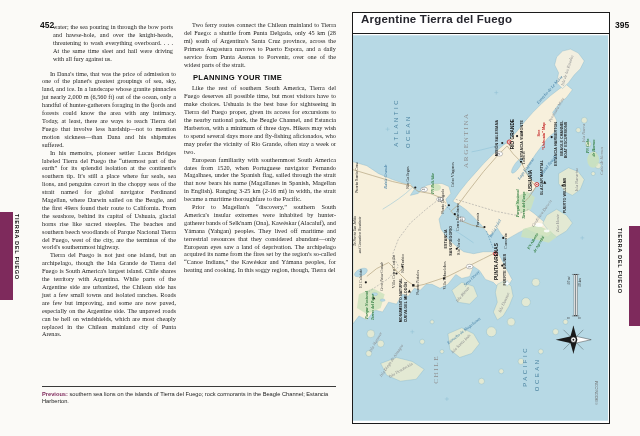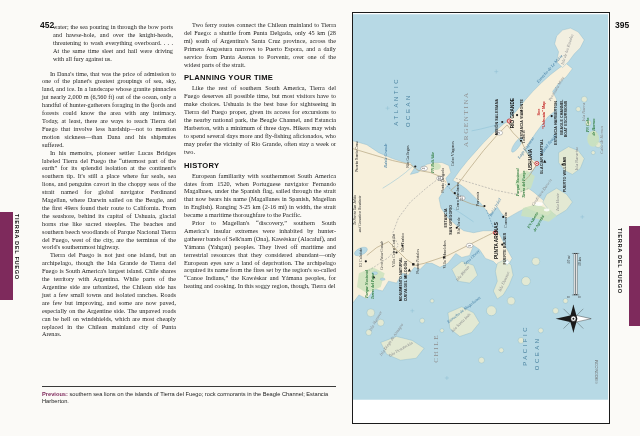--- a/index.html
+++ b/index.html
@@ -9,21 +9,21 @@
   *{margin:0;padding:0;box-sizing:border-box}
   html,body{width:640px;height:436px;overflow:hidden}
   body{position:relative;background:#fbfaf7;font-family:"Liberation Serif",serif;color:#1c1c1c}
   .pagenum{position:absolute;font:bold 8.5px "Liberation Sans",sans-serif;color:#111}
   
   .col{position:absolute;top:21px;text-align:justify;font-size:6.25px;line-height:7.9px}
   #col1{left:42px;width:134px}
   #col2{left:184px;width:152px}
   .quote{margin:2px 3px 7px 11px;text-align:justify}
   .para{text-indent:8px;margin:0}
-  .shead{font:bold 7.6px "Liberation Sans",sans-serif;letter-spacing:.3px;color:#111;margin:5px 0 2px}
+  .shead{font:bold 7.6px "Liberation Sans",sans-serif;letter-spacing:.3px;color:#111;margin:5px 9px 2px}
   .rule{position:absolute;left:42px;top:386px;width:294px;height:1px;background:#3a3a3a}
   .caption{position:absolute;left:42px;top:391px;width:294px;font:5.7px/7.2px "Liberation Sans",sans-serif;color:#222;text-align:left}
   .caption .cl{color:var(--accent);font-weight:bold}
   
   .tabblock{position:absolute;background:var(--accent)}
   .tabtext{position:absolute;writing-mode:vertical-rl;font:bold 5.6px "Liberation Sans",sans-serif;
            letter-spacing:.7px;color:#111;white-space:nowrap}
   
   #mapbox{position:absolute;left:352px;top:12px;width:258px;height:412px;border:1.6px solid #1b1b1b;background:#fff}
   #maptitle{height:21px;line-height:21px;padding-left:8px;font:bold 11.5px "Liberation Sans",sans-serif;
@@ -64,35 +64,35 @@
       <p class="para">In his memoirs, pioneer settler Lucas Bridges labeled Tierra del Fuego the “uttermost part of the earth” for its splendid isolation at the continent's southern tip. It's still a place where fur seals, sea lions, and penguins cavort in the choppy seas of the strait named for global navigator Ferdinand Magellan, where Darwin sailed on the Beagle, and the first 49ers found their route to California. From the seashore, behind its capital of Ushuaia, glacial horns rise like sacred steeples. The beaches and southern beech woodlands of Parque Nacional Tierra del Fuego, west of the city, are the terminus of the world's southernmost highway.</p>
       <p class="para">Tierra del Fuego is not just one island, but an archipelago, though the Isla Grande de Tierra del Fuego is South America's largest island. Chile shares the territory with Argentina. While parts of the Argentine side are urbanized, the Chilean side has just a few small towns and isolated ranches. Roads are few but improving, and some are now paved, especially on the Argentine side. The unpaved roads can be hell on windshields, which are most cheaply replaced in the Chilean mainland city of Punta Arenas.</p>
     </div>
 </div>
 
 <div class="col" id="col2">
   <p class="para">Two ferry routes connect the Chilean mainland to Tierra del Fuego: a shuttle from Punta Delgada, only 45 km (28 mi) south of Argentina's Santa Cruz province, across the Primera Angostura narrows to Puerto Espora, and a daily service from Punta Arenas to Porvenir, over one of the widest parts of the strait.</p>
   <div>
       <h3 class="shead">PLANNING YOUR TIME</h3>
       <p class="para">Like the rest of southern South America, Tierra del Fuego deserves all possible time, but most visitors have to make choices. Ushuaia is the best base for sightseeing in Tierra del Fuego proper, given its access for excursions to the nearby national park, the Beagle Channel, and Estancia Harberton, with a minimum of three days. Hikers may wish to spend several days more and fly-fishing aficionados, who may prefer the vicinity of Río Grande, often stay a week or two.</p>
-      <h3 class="shead">HISTORY</h3>
       <p class="para">European familiarity with southernmost South America dates from 1520, when Portuguese navigator Fernando Magalhaes, under the Spanish flag, sailed through the strait that now bears his name (Magallanes in Spanish, Magellan in English). Ranging 3-25 km (2-16 mi) in width, the strait became a maritime thoroughfare to the Pacific.</p>
       <p class="para">Prior to Magellan's “discovery,” southern South America's insular extremes were inhabited by hunter-gatherer bands of Selk'nam (Ona), Kawéskar (Alacaluf), and Yámana (Yahgan) peoples. They lived off maritime and terrestrial resources that they considered abundant—only European eyes saw a land of deprivation. The archipelago acquired its name from the fires set by the region's so-called “Canoe Indians,” the Kawéskar and Yámana peoples, for heating and cooking. In this soggy region, though, Tierra del</p>
     </div>
 </div>
 
 <div class="rule"></div>
 <div class="caption"><span class="cl">Previous:</span><span> southern sea lions on the islands of Tierra del Fuego; rock cormorants in the Beagle Channel; Estancia Harberton.</span></div>
 
 <div class="pagenum" style="left:615px;top:20px">395</div>
 
 <div class="tabblock" style="left:629px;top:226px;width:11px;height:100px"></div>
 <div class="tabtext" style="left:617px;top:228px">TIERRA DEL FUEGO</div>
 
 <div id="mapbox">
+  <div id="maptitle">Argentine Tierra del Fuego</div>
   <svg id="mapsvg" width="255" height="388" viewBox="0 0 258 390">
 
     <rect x="0" y="0" width="258" height="390" fill="#b7d9e5"></rect>
 
     <g>
       <path class="plus" d="M33,95h4M35,93v4"></path>
         <path class="plus" d="M143,58h4M145,56v4"></path>
       <path class="plus" d="M16,210h4M18,208v4"></path>
         <path class="plus" d="M93,368h4M95,366v4"></path>
       <path class="plus" d="M230,205h4M232,203v4"></path>

